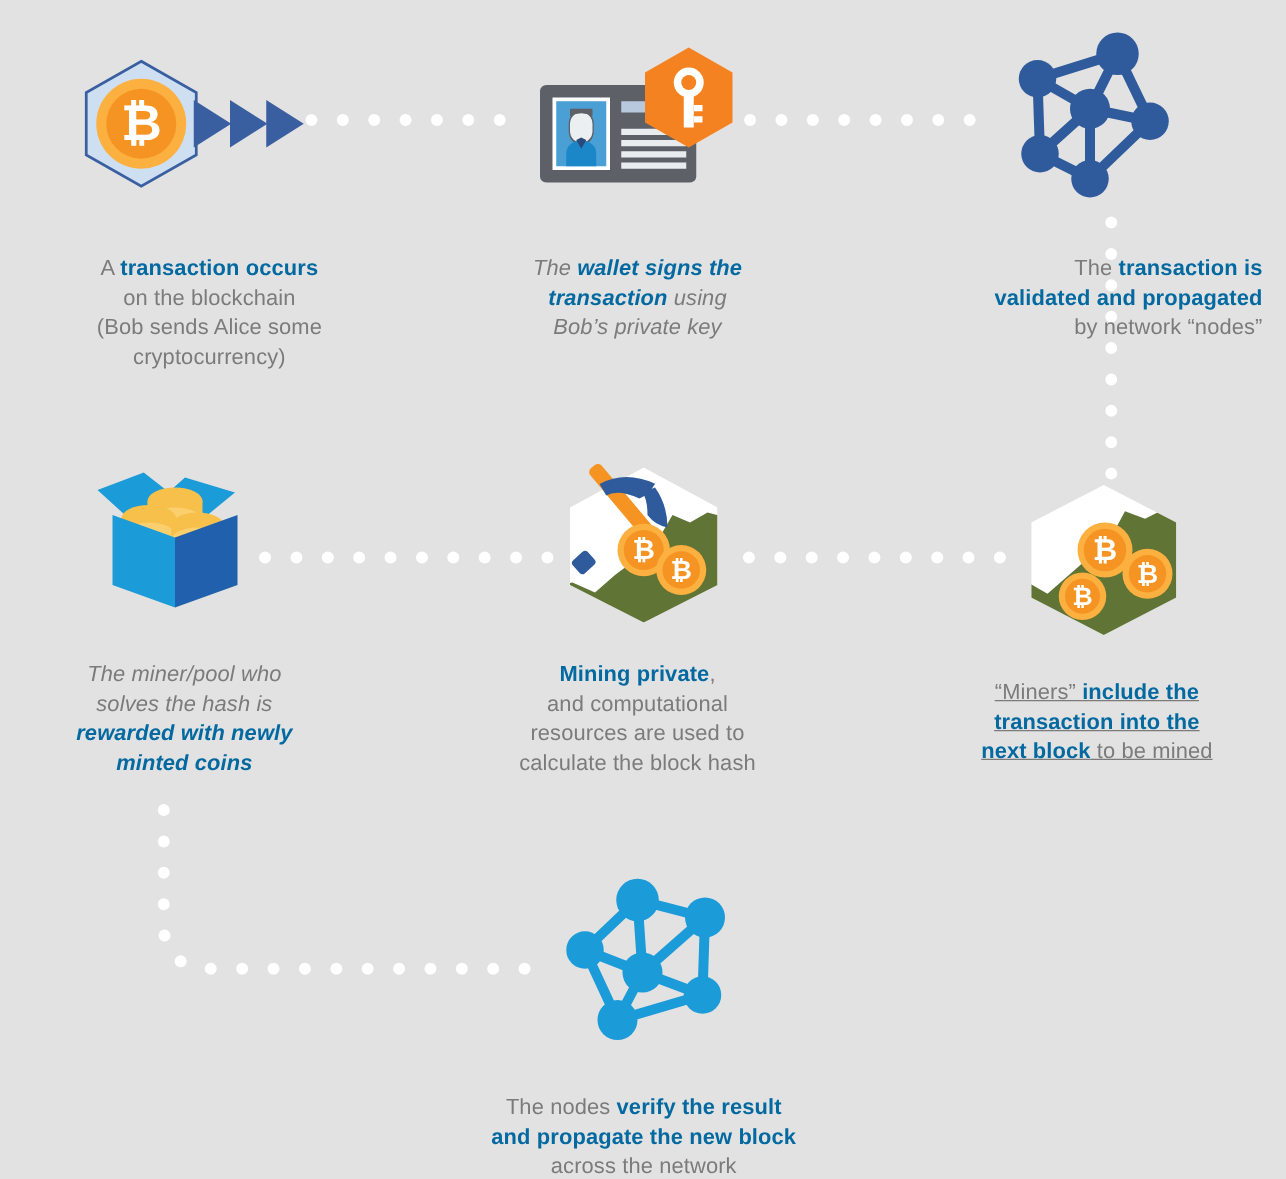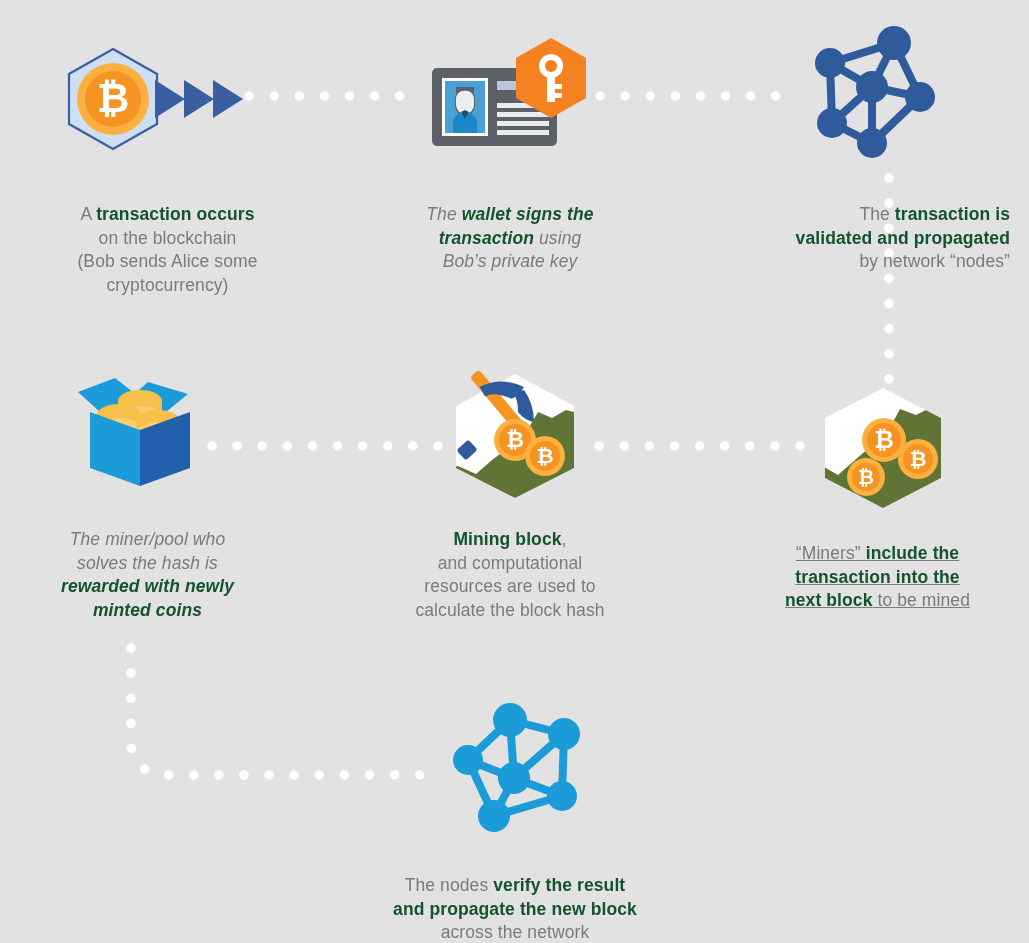--- a/index.html
+++ b/index.html
@@ -39,21 +39,21 @@
 
   .caption {
     position: absolute;
     text-align: center;
     color: #7b7b7b;
     font-size: 17.5px;
     line-height: 23.5px;
     letter-spacing: 0.1px;
   }
   .caption b {
-    color: #14532d;
+    color: #0369a1;
     font-weight: bold;
   }
 
   
   #cap-1 { left: 25px;  top: 203px;  width: 285px; }
   #cap-2 { left: 385px; top: 203px;  width: 250px; font-style: italic; }
   #cap-3 { left: 745px; top: 203px;  width: 265px; text-align: right; }
   #cap-4 { left: 25px;  top: 528px;  width: 245px; font-style: italic; }
   #cap-5 { left: 385px; top: 528px;  width: 250px; }
   #cap-6 { left: 750px; top: 542px;  width: 255px; text-decoration: underline; }
@@ -229,21 +229,21 @@
             <text x="0" y="7" text-anchor="middle" fill="#ffffff" font-family="Liberation Sans, sans-serif" font-size="22" font-weight="bold">₿</text>
           </g>
           <g transform="translate(105,86)">
             <circle r="20" fill="#fbb040"></circle>
             <circle r="15" fill="#f59423"></circle>
             <text x="0" y="7" text-anchor="middle" fill="#ffffff" font-family="Liberation Sans, sans-serif" font-size="21" font-weight="bold">₿</text>
           </g>
         </g>
       </svg>
     </div>
-    <div class="caption" id="cap-5"><b>Mining block</b>,<br>and computational<br>resources are used to<br>calculate the block hash</div>
+    <div class="caption" id="cap-5"><b>Mining private</b>,<br>and computational<br>resources are used to<br>calculate the block hash</div>
   </div>
 
   <div class="step" id="step-6">
     <div class="icon-wrap" style="left:808px;top:385px;">
       <svg width="150" height="125" viewBox="0 0 150 125">
         <defs>
           <clipPath id="hexclip2">
             <polygon points="75,3 133,33 133,93 75,123 17,93 17,33"></polygon>
           </clipPath>
         </defs>

